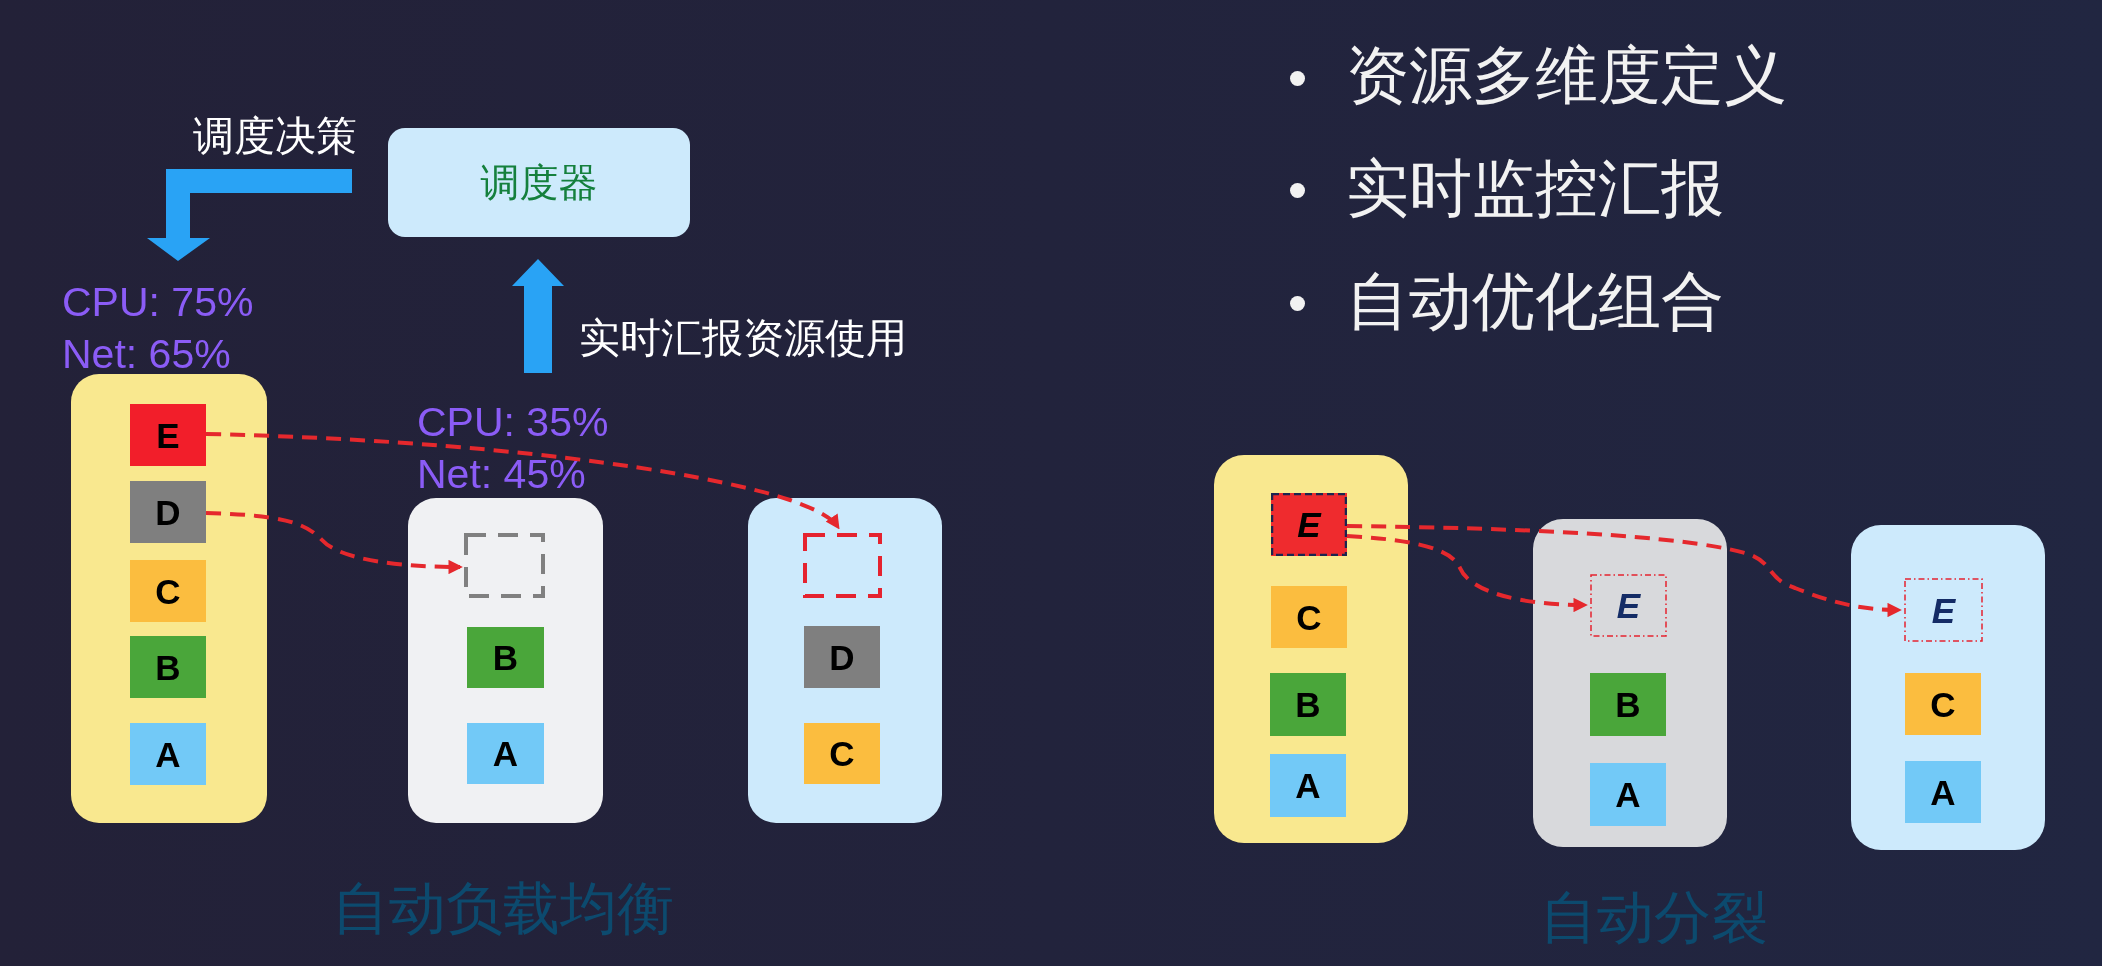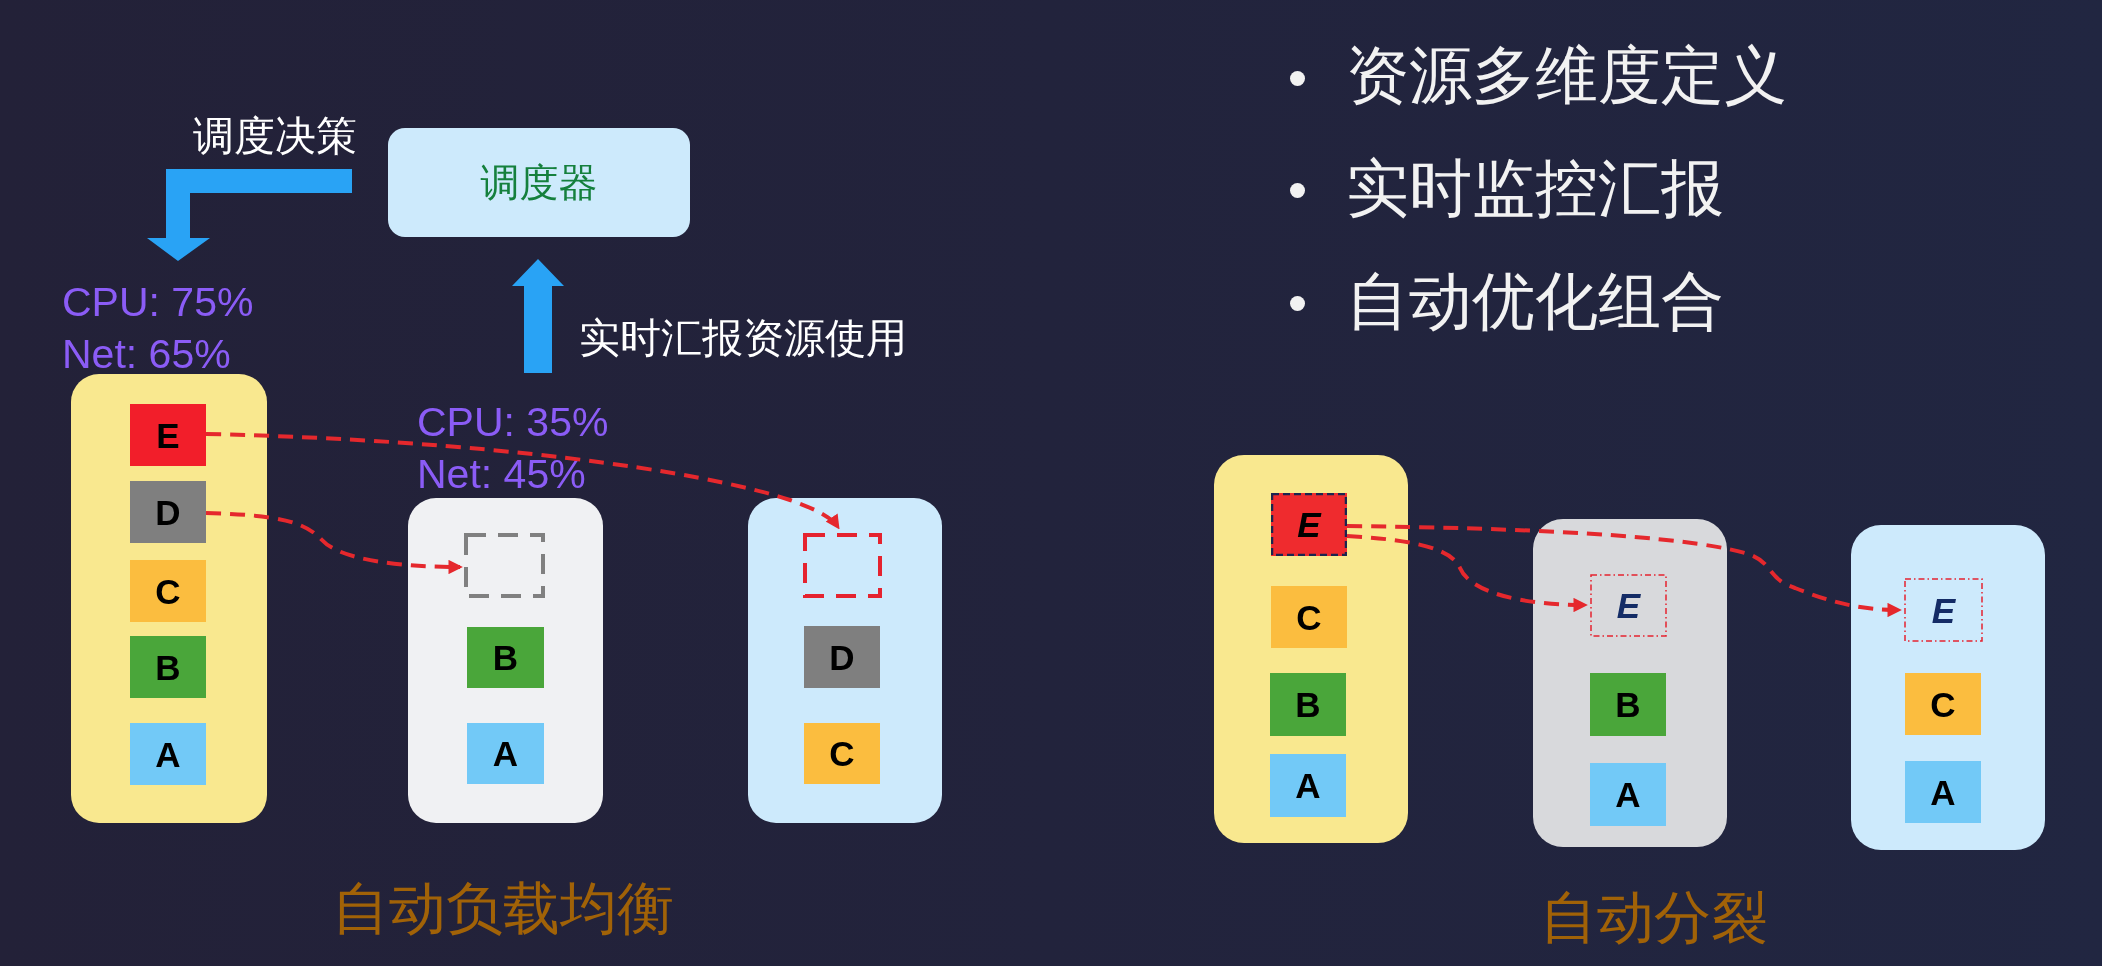--- a/index.html
+++ b/index.html
@@ -26,21 +26,21 @@
     display:flex; align-items:center; justify-content:center;
     font-weight:bold; font-size:35px; color:#000000; line-height:1;
     font-family:"Liberation Sans", sans-serif;
   }
   .item svg { position:absolute; left:0; top:0; }
   .item span { position:relative; }
   .item.italic span { font-style:italic; }
   .bullet-row { position:absolute; left:1285px; height:70px; }
   .bullet-dot { position:absolute; left:5px; width:15px; height:15px; border-radius:50%; background:#f2f2f2; }
   .bullet-text { position:absolute; left:61px; font-size:63px; color:#f2f2f2; white-space:nowrap; line-height:1; font-family:"DejaVu Sans", sans-serif; }
-  .section-title { position:absolute; font-size:57px; color:#a16207; white-space:nowrap; line-height:1; font-family:"DejaVu Sans", sans-serif; }
+  .section-title { position:absolute; font-size:57px; color:#0c4a6e; white-space:nowrap; line-height:1; font-family:"DejaVu Sans", sans-serif; }
   .overlay { position:absolute; left:0; top:0; pointer-events:none; }
 </style>
 </head>
 <body>
 
 <div class="stage">
 
   <div class="abs txt label-cjk" style="left:182px;top:116px;">调度决策</div>
 
   <div class="scheduler" style="background-color: rgb(205, 234, 252);">

